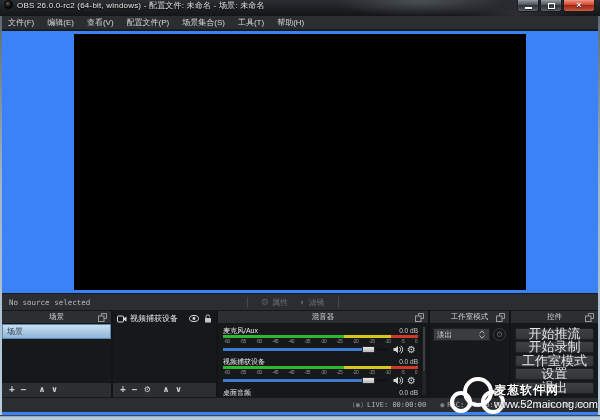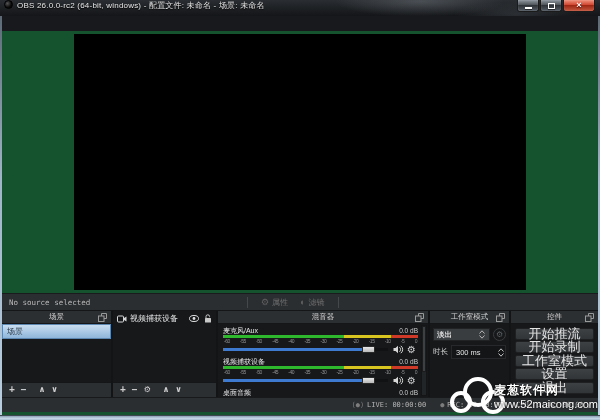--- a/index.html
+++ b/index.html
@@ -35,21 +35,21 @@
   .menu-item { font-size:8px; color:#d8d8d8; margin-right:13px; cursor:default; white-space:nowrap; }
 
   
   .border-l, .border-r { position:absolute; top:16px; bottom:0; width:2px;
     background:linear-gradient(180deg,#5d6a76,#9fb4c6 40%,#b9cfe0); z-index:5; }
   .border-l { left:0; } .border-r { right:0; }
   .border-b { position:absolute; left:0; right:0; bottom:0; height:5px;
     background:linear-gradient(180deg,#8ba0b2,#c2d6e6 60%,#a6bccd); border-top:1px solid #3c4750; z-index:5; }
 
   
-  .client { position:absolute; top:31px; left:2px; right:2px; bottom:5px; background:#14532d; }
+  .client { position:absolute; top:31px; left:2px; right:2px; bottom:5px; background:#3b82f6; }
 
   .preview { height:262px; position:relative; }
   .canvas { position:absolute; left:50%; top:3px; transform:translateX(-50%);
     width:452px; height:256px; background:#000; }
 
   
   .srcbar { height:18px; background:#2b2e31; border-top:1px solid #191b1d; border-bottom:1px solid #141617;
     display:flex; align-items:center; position:relative; }
   .srcbar .status { font-family:"DejaVu Sans Mono","Liberation Mono",monospace; font-size:7.5px; color:#b9b9b9; padding-left:7px; }
   .srcbar .btn-group { position:absolute; left:238px; display:flex; align-items:center; height:100%; }
@@ -100,21 +100,21 @@
   .slider .track { position:absolute; left:0; right:0; top:3px; height:3px; background:#101214; }
   .slider .fill { position:absolute; left:0; width:88%; top:3px; height:3px; background:var(--accent-blue,#3e7bd0); }
   .slider .handle { position:absolute; left:84%; top:1px; width:13px; height:7px; background:linear-gradient(180deg,#e8e8e8,#b9b9b9); border:1px solid #2a2a2a; border-radius:1px; }
   .spk { width:13px; margin-left:4px; display:flex; justify-content:center; }
   .ch-gear { width:13px; text-align:center; color:#d0d0d0; font-size:10px; line-height:1; }
 
   
   .trans-body { padding:4px 3px; }
   .combo-row { display:flex; align-items:center; }
   .combo { flex:1; height:13px; background:#3a3d40; border:1px solid #202224; display:flex; align-items:center; padding:0 3px; }
-  .combo .val { flex:1; font-size:7.5px; color:#dedede; white-space:nowrap; overflow:hidden;font-weight:bold; }
+  .combo .val { flex:1; font-size:7.5px; color:#dedede; white-space:nowrap; overflow:hidden; }
   .trans-gear { width:13px; height:13px; margin-left:3px; border-radius:50%; border:1px solid #3a3d40;
     color:#5c5f62; font-size:8px; display:flex; align-items:center; justify-content:center; }
   .dur-row { display:flex; align-items:center; margin-top:4px; }
   .dur-label { font-size:7.5px; color:#cfcfcf; margin-right:3px; white-space:nowrap; }
   .spin { flex:1; height:14px; background:#131517; border:1px solid #26282b; display:flex; align-items:center; }
   .spin .val { flex:1; font-size:7.5px; color:#e2e2e2; padding-left:4px; white-space:nowrap; }
   .spin-arrows, .combo-arrows { width:9px; display:flex; flex-direction:column; align-items:center; justify-content:center; gap:1px; }
 
   
   .ctrl-body { padding:2px 4px; }
@@ -148,20 +148,29 @@
         </div>
       <div class="winbtn max">
           <div class="glyph-max"></div>
         </div>
       <div class="winbtn close">
           <div class="glyph-close">×</div>
         </div>
     </div>
   </div>
 
+  <div class="menubar">
+    <span class="menu-item">文件(F)</span>
+    <span class="menu-item">编辑(E)</span>
+    <span class="menu-item">查看(V)</span>
+    <span class="menu-item">配置文件(P)</span>
+    <span class="menu-item">场景集合(S)</span>
+    <span class="menu-item">工具(T)</span>
+    <span class="menu-item">帮助(H)</span>
+  </div>
 
   <div class="client">
 
     <div class="preview">
       <div class="canvas"></div>
     </div>
 
     <div class="srcbar">
       <span class="status">No source selected</span>
       <div class="btn-group">
@@ -350,34 +359,20 @@
                   </svg>
                 <svg width="6" height="4" viewBox="0 0 6 4">
                     <path d="M0.5 0.5 L3 3.2 L5.5 0.5" fill="none" stroke="#b5b5b5"></path>
                   </svg>
               </span>
             </div>
             <div class="trans-gear">
                 <span>⚙</span>
               </div>
           </div>
-          <div class="dur-row">
-            <span class="dur-label">时长</span>
-            <div class="spin">
-              <span class="val">300 ms</span>
-              <span class="spin-arrows">
-                <svg width="6" height="4" viewBox="0 0 6 4">
-                    <path d="M0.5 3.5 L3 0.8 L5.5 3.5" fill="none" stroke="#c5c5c5"></path>
-                  </svg>
-                <svg width="6" height="4" viewBox="0 0 6 4">
-                    <path d="M0.5 0.5 L3 3.2 L5.5 0.5" fill="none" stroke="#c5c5c5"></path>
-                  </svg>
-              </span>
-            </div>
-          </div>
         </div>
       </div>
 
       <div class="panel p-ctrl">
         <div class="panel-hd">
           <span class="hd-title">控件</span>
           <svg class="popout" viewBox="0 0 9 9">
               <rect x="0.5" y="3" width="5.5" height="5.5" fill="none" stroke="#b5b5b5" stroke-width="1"></rect>
               <path d="M3.5 3 V0.5 H8.5 V5.5 H6" fill="none" stroke="#b5b5b5" stroke-width="1"></path>
             </svg>

